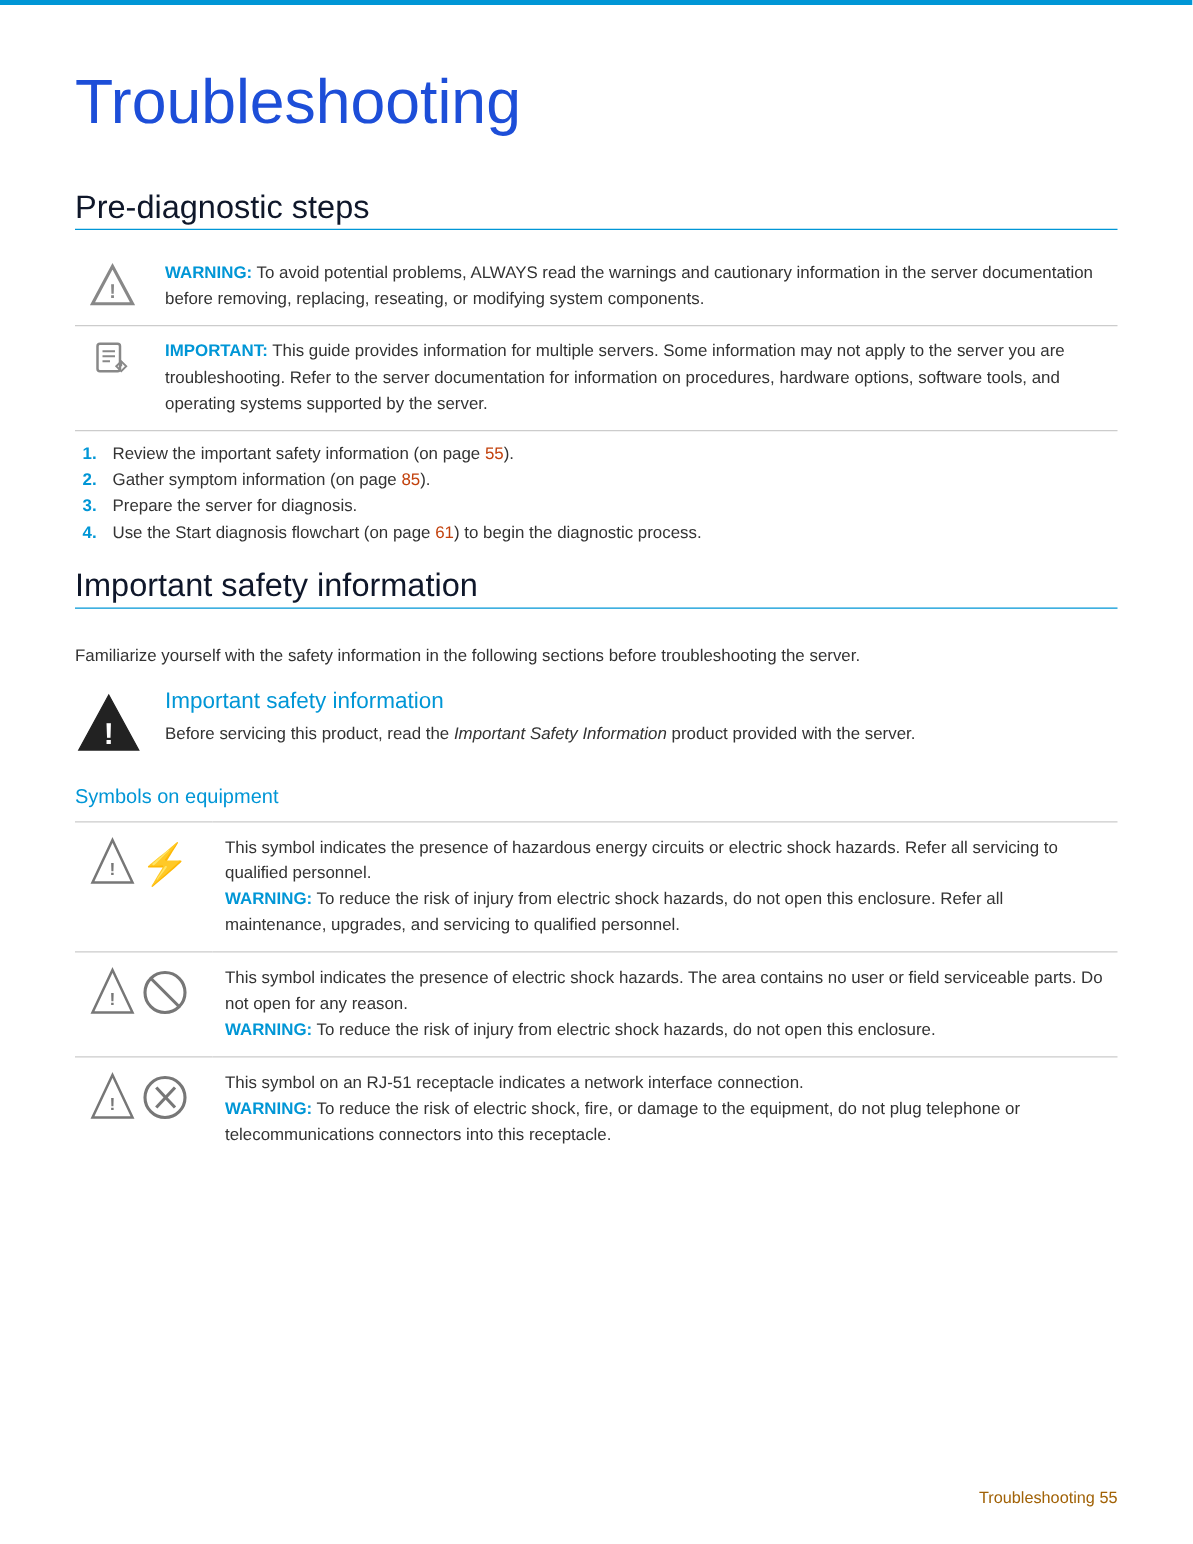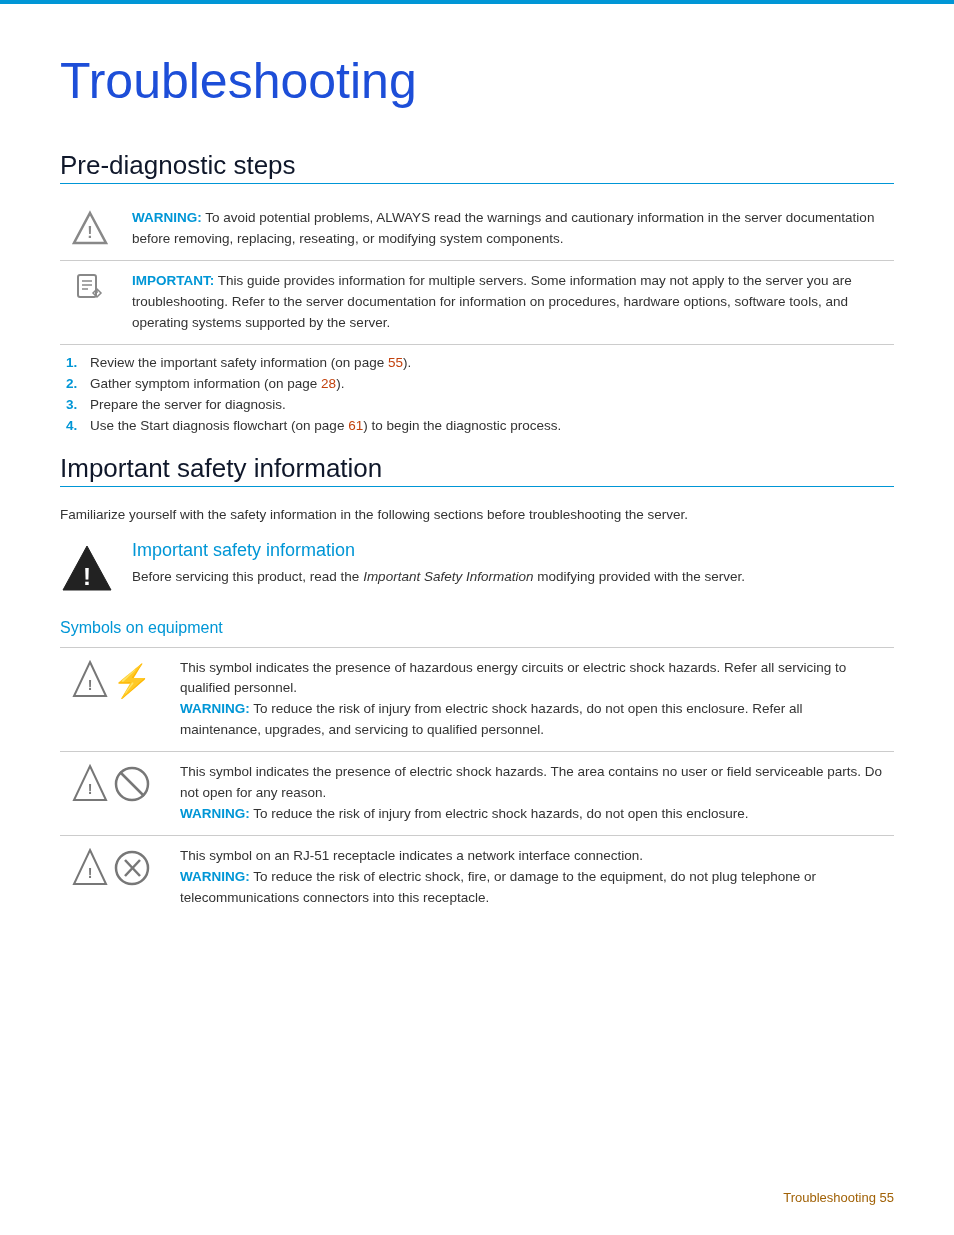--- a/index.html
+++ b/index.html
@@ -84,21 +84,21 @@
       left: -24px;
     }
     a.blue-link {
       color: #c2410c;
       text-decoration: none;
     }
     .section {
       margin-bottom: 20px;
     }
     .intro-text {
-      margin: 18px 0 14px 0;
+      margin: 28px 0 14px 0;
       line-height: 1.6;
     }
     .important-box {
       display: flex;
       align-items: flex-start;
       margin: 14px 0 14px 0;
     }
     .important-box .big-warning-icon {
       font-size: 46px;
       color: #222;
@@ -187,21 +187,21 @@
         </td>
       </tr>
     </tbody>
       </table>
 
     <ol class="steps-list">
       <li>
         <span>Review the important safety information (on page </span><a class="blue-link">55</a><span>).</span>
       </li>
       <li>
-        <span>Gather symptom information (on page </span><a class="blue-link">28</a><span>).</span>
+        <span>Gather symptom information (on page </span><a class="blue-link">85</a><span>).</span>
       </li>
       <li>
         <span>Prepare the server for diagnosis.</span>
       </li>
       <li>
         <span>Use the Start diagnosis flowchart (on page </span><a class="blue-link">61</a><span>) to begin the diagnostic process.</span>
       </li>
     </ol>
   </div>
 
@@ -215,21 +215,21 @@
         <svg width="54" height="54" viewBox="0 0 54 54">
           <polygon points="27,4 51,48 3,48" fill="#222" stroke="#222" stroke-width="1"></polygon>
           <text x="27" y="43" text-anchor="middle" font-size="24" font-weight="bold" fill="#fff">!</text>
         </svg>
       </div>
       <div class="important-box-content">
         <h3>
           <span style="color:#0096d6; font-size:18px; font-weight:400;">Important safety information</span>
         </h3>
         <p class="line-height">
-          <span>Before servicing this product, read the </span><em>Important Safety Information</em><span> modifying provided with the server.</span>
+          <span>Before servicing this product, read the </span><em>Important Safety Information</em><span> product provided with the server.</span>
         </p>
       </div>
     </div>
 
     <h3 class="subsection-title">Symbols on equipment</h3>
 
     <table class="symbols-table">
 
       <tbody>
           <tr>

